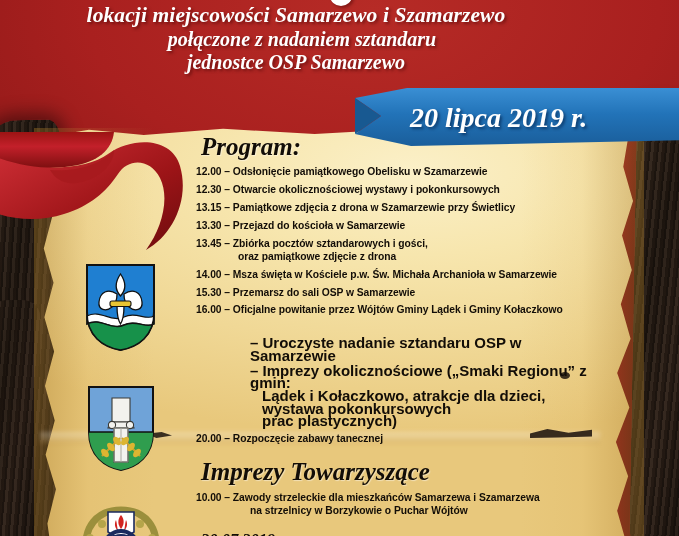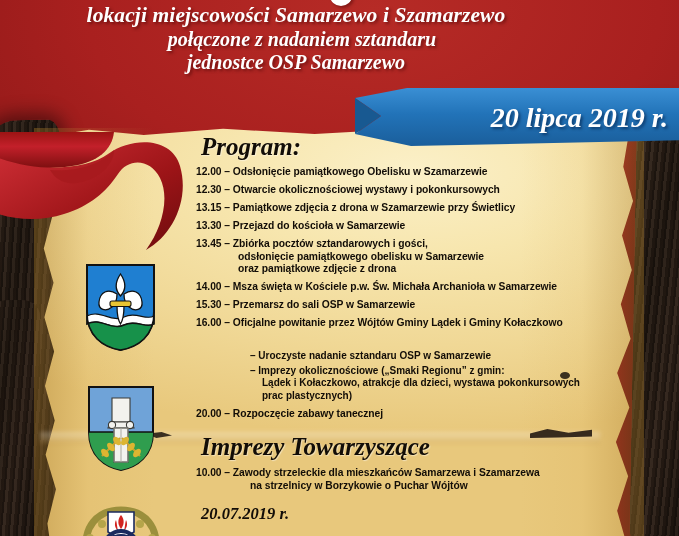--- a/index.html
+++ b/index.html
@@ -103,21 +103,21 @@
   }
 
   
   .ribbon-blue{
     position:absolute;left:355px;top:88px;width:340px;height:58px;z-index:7;
   }
   .ribbon-blue svg{display:block;}
   .ribbon-date{
     position:absolute;left:410px;top:96px;width:258px;height:44px;z-index:8;
     color:#fff;font-family:"Liberation Serif", serif;font-style:italic;font-weight:bold;
-    font-size:28px;line-height:44px;text-align:right;
+    font-size:28px;line-height:44px;text-align:left;
     text-shadow:2px 2px 3px rgba(0,30,70,.6);
     pointer-events:none;white-space:nowrap;
   }
 
   
   .ribbon-red{position:absolute;left:-6px;top:132px;width:215px;height:135px;z-index:8;}
 
   
   .crest{position:absolute;z-index:9;}
   .crest-kolaczkowo{left:84px;top:262px;width:73px;height:90px;}
@@ -141,21 +141,21 @@
   }
 
   ul.items{list-style:none;margin:0;padding:0;}
   ul.items li{
     font-size:10.3px;line-height:12.6px;font-weight:bold;
     margin:0 0 5.4px 0;letter-spacing:-.05px;color:#120d07;
   }
   ul.items li .ind{display:block;margin-left:42px;}
   ul.items li .ind2{display:block;margin-left:54px;}
   ul.items li.tight{margin-bottom:20px;}
-  .sub-item{font-size:10px;line-height:12.6px;font-weight:bold;margin:0 0 2.6px 54px;color:#120d07;}
+  .sub-item{font-size:15px;line-height:12.6px;font-weight:bold;margin:0 0 2.6px 54px;color:#120d07;}
   .sub-item .cont{display:block;margin-left:12px;}
 </style>
 </head>
 <body>
 
 <div id="poster">
 
   <div class="wood wood-left"></div>
   <div class="wood wood-left2"></div>
   <div class="wood wood-right"></div>
@@ -301,21 +301,20 @@
       </li>
       <li>
         <span>13.30</span>
         <span>–</span>
         <span>Przejazd do kościoła w Samarzewie</span>
       </li>
       <li>
         <span>13.45</span>
         <span>–</span>
         <span>Zbiórka pocztów sztandarowych i gości,</span>
-        <span class="ind">odsłonięcie pamiątkowego obelisku w Samarzewie</span>
         <span class="ind">oraz pamiątkowe zdjęcie z drona</span>
       </li>
       <li>
         <span>14.00</span>
         <span>–</span>
         <span>Msza święta w Kościele p.w. Św. Michała Archanioła w Samarzewie</span>
       </li>
       <li>
         <span>15.30</span>
         <span>–</span>

